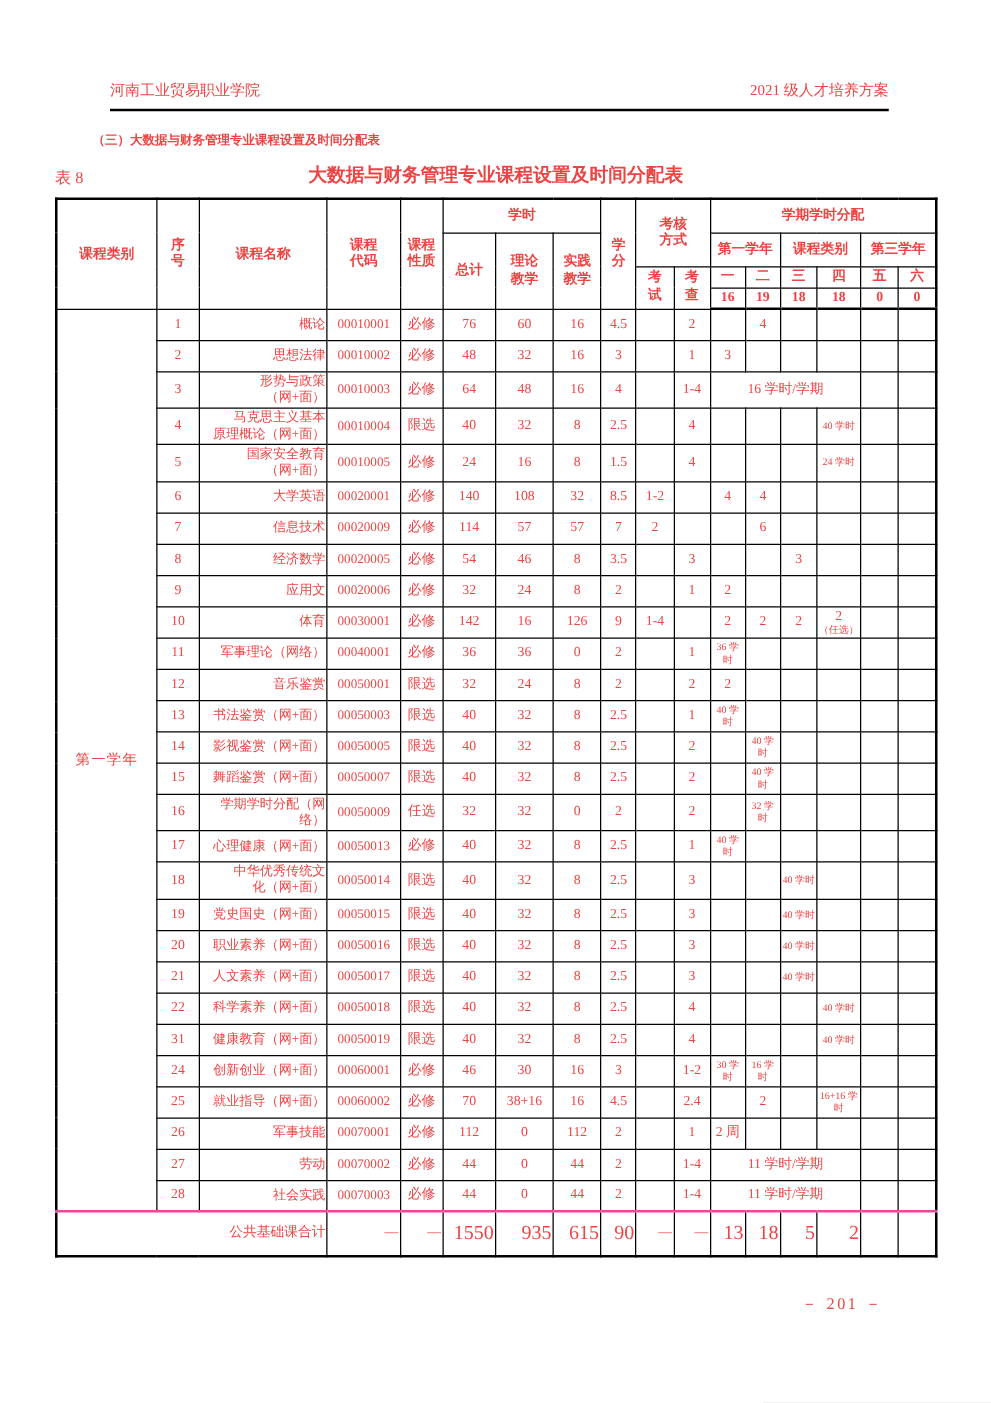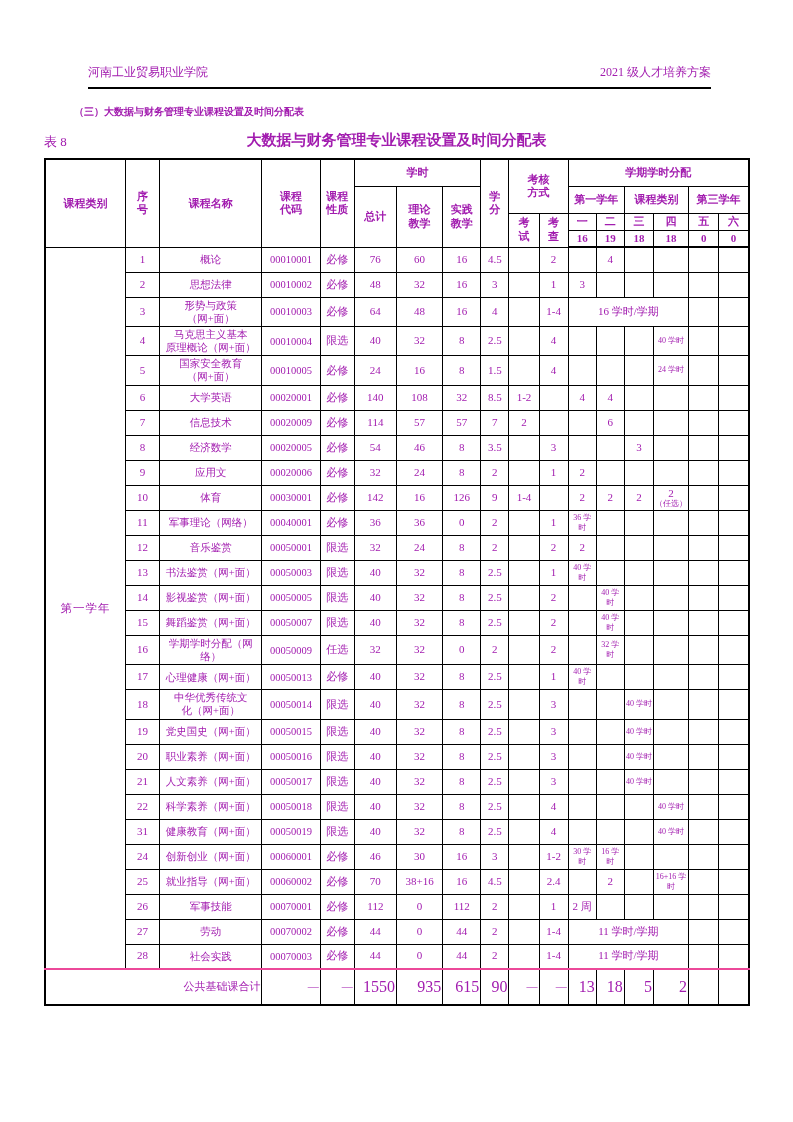--- a/index.html
+++ b/index.html
@@ -1,19 +1,19 @@
 <!DOCTYPE html>
 <html><head>
 <meta charset="utf-8">
 <style>
   * { margin:0; padding:0; box-sizing:border-box; }
   html,body { background:#e8e8e8; }
   .page {
     width:793px; height:1122px; background:#fff; position:relative;
-    font-family:"Liberation Serif","DejaVu Serif",serif; color:#a21caf;
+    font-family:"Liberation Serif","DejaVu Serif",serif; color:#ef4444;
     margin:0 auto; overflow:hidden;
   }
   .doc-header {
     margin:0 82px 0 88px; padding-top:64px; padding-bottom:6px;
     display:flex; justify-content:space-between; align-items:flex-end;
     font-size:12px; border-bottom:2px solid #000;
   }
   .section-heading {
     margin:16px 0 0 74px; font-size:10px; font-weight:bold;
     font-family:Liberation Serif, serif;
@@ -31,21 +31,21 @@
   }
   table.course th, table.course td {
     border:1px solid #000; padding:1px; vertical-align:middle;
     overflow:hidden; line-height:1.25;
   }
   thead th { font-weight:bold; white-space:pre-line; }
   thead tr.hr1 th, thead tr.hr2 th { height:27px; }
   thead tr.hr3 th { height:17px; }
   thead tr.hr4 th { height:17px; border-bottom:2px solid #000; }
   tbody td { height:25px; }
-  td.name { text-align:center; padding-left:3px; white-space:pre-line; font-size:10.5px; }
+  td.name { text-align:right; padding-left:3px; white-space:pre-line; font-size:10.5px; }
   td.code { font-size:10.5px; }
   td.cat  { font-size:11.5px; letter-spacing:1px; }
   td.tiny, .tiny { font-size:8px; line-height:1.2; }
   .sub-tiny { font-size:8px; line-height:1.1; display:block; }
   tr.total-row td { border-top:2px solid #ec4899; height:36px;text-align:right; }
   tr.total-row td.b { font-weight:normal; font-size:16px;margin-left:46px; }
   .page-footer {
     position:absolute; top:1034px; left:0; width:100%;
     text-align:right; padding-right:86px; font-size:13px; letter-spacing:2px;
   }
@@ -650,14 +650,15 @@
           <td class="b">13</td>
           <td class="b">18</td>
           <td class="b">5</td>
           <td class="b">2</td>
           <td></td>
           <td></td>
         </tr>
       </tbody>
   </table>
 
+  <div class="page-footer">－ 201 －</div>
 
 </div>
 
 </body></html>

